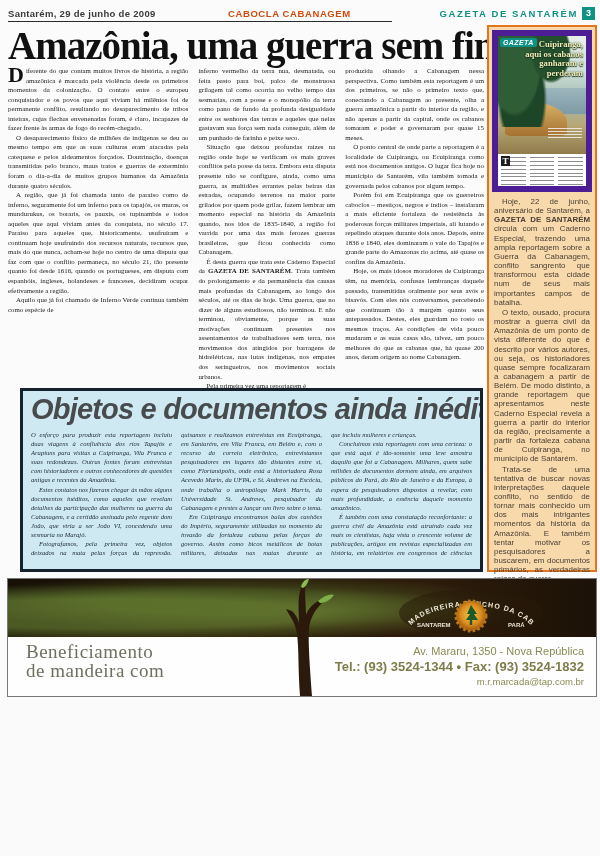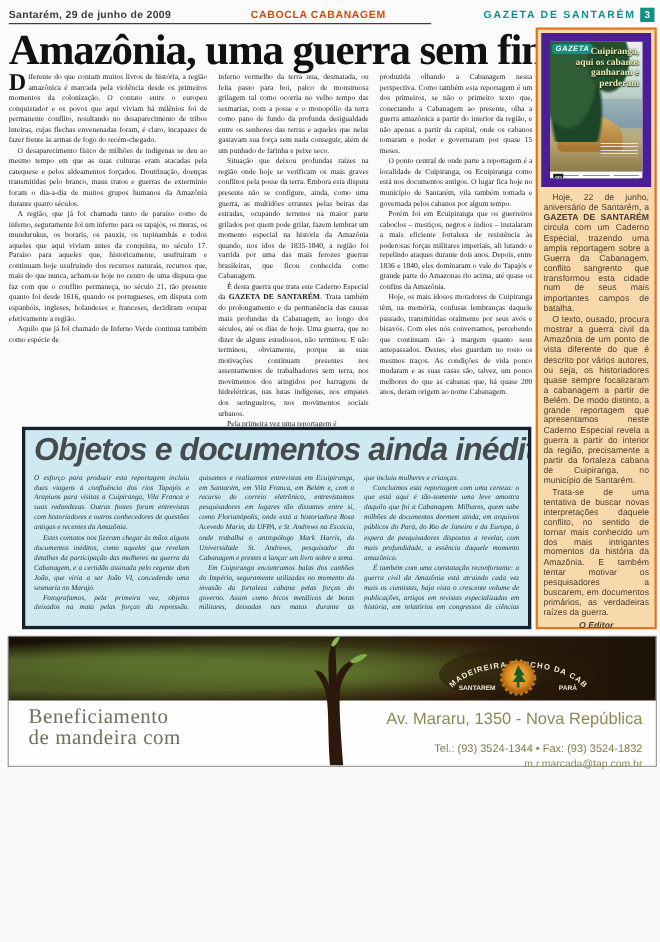--- a/index.html
+++ b/index.html
@@ -38,21 +38,21 @@
   .bluebox-title { font-family:"Liberation Sans",sans-serif; font-weight:bold; font-style:italic;
     font-size:29px; letter-spacing:-.8px; color:#474b4e; white-space:nowrap; }
   .bluebox-cols { display:flex; gap:9px; margin-top:4px; height:128px; overflow:hidden; }
   .bcol { width:143px; font-style:italic; font-size:6.6px; line-height:9.1px; text-align:justify; color:#20303c; overflow:hidden; }
   .bcol p { text-indent:8px; }
   .bcol p.cont { text-indent:0; }
 
   
   .sidebar { position:absolute; left:487px; top:25px; width:110px; height:547px;
     background:#f8d9ac; border:2px solid #e2761d; padding:3px; }
-  .cover { position:relative; width:100%; height:140px; border:8px solid #4c1d95; background:#fff; overflow:hidden; }
+  .cover { position:relative; width:100%; height:162px; border:6px solid #4c1d95; background:#fff; overflow:hidden; }
   .cover-art { position:absolute; left:0; top:0; width:100%; height:118px;
     background:linear-gradient(180deg,#e8efe9 0%,#cfe0d8 30%,#9fb8ac 55%,#b9a877 75%,#8f7a4a 100%); }
   .river { position:absolute; left:40%; top:52px; width:60%; height:26px; background:linear-gradient(180deg,#9db6bd,#7e9aa6); }
   .cliff { position:absolute; left:8%; top:66px; width:70%; height:34px;
     background:linear-gradient(180deg,#d8b269,#a5712f); border-radius:40% 60% 10% 10%; }
   .trees-a { position:absolute; left:-6px; top:-4px; width:55px; height:95px;
     background:radial-gradient(ellipse at 40% 30%, #2f5d36 0 55%, transparent 60%),
                radial-gradient(ellipse at 55% 70%, #1d4527 0 50%, transparent 58%); }
   .trees-b { position:absolute; left:30px; top:-8px; width:46px; height:60px;
     background:radial-gradient(ellipse at 50% 40%, #24502d 0 55%, transparent 62%); }
@@ -81,22 +81,22 @@
   .ad-band { position:relative; width:100%; height:58px; background:
       radial-gradient(ellipse at 18% 60%, rgba(120,150,60,.55) 0 30%, transparent 60%),
       radial-gradient(ellipse at 38% 40%, rgba(90,120,45,.45) 0 25%, transparent 55%),
       linear-gradient(90deg,#171007 0%, #241708 40%, #2e1c0b 70%, #1c1207 100%); overflow:hidden; }
   .ad-white { position:relative; width:100%; height:59px; background:#fefefe; }
   .ad-left { position:absolute; left:18px; top:4px; }
   .ad-line1 { font-family:"Liberation Serif",serif; font-size:19px; color:#6f6f60; letter-spacing:.5px; }
   .ad-line2 { font-family:"Liberation Serif",serif; font-size:19px; color:#6f6f60; letter-spacing:.5px; margin-top:-3px;text-align:right; }
   .ad-line3 { font-family:"Liberation Sans",sans-serif; font-weight:bold; font-size:14.5px; color:#4c7d23; margin-top:1px; letter-spacing:.3px; }
   .ad-right { position:absolute; right:12px; top:8px; text-align:right; font-family:"Liberation Sans",sans-serif; color:#8a8a55; }
-  .ad-addr { font-size:15px; }
-  .ad-phone { font-size:10px; font-weight:normal; color:#7d7d4b; margin-top:14px; }
+  .ad-addr { font-size:11px; }
+  .ad-phone { font-size:13px; font-weight:bold; color:#7d7d4b; margin-top:2px; }
   .ad-email { font-size:9.5px; margin-top:2px; }
   .ad-tree { position:absolute; left:262px; top:0px; width:70px; height:117px; z-index:3; }
   .ad-badge { position:absolute; right:50px; top:4px; width:150px; height:52px; }
 
   .footer-space { position:absolute; left:0; top:700px; width:600px; height:156px; background:#fbfafb; }
 </style>
 </head>
 <body>
 
 <div class="page">

